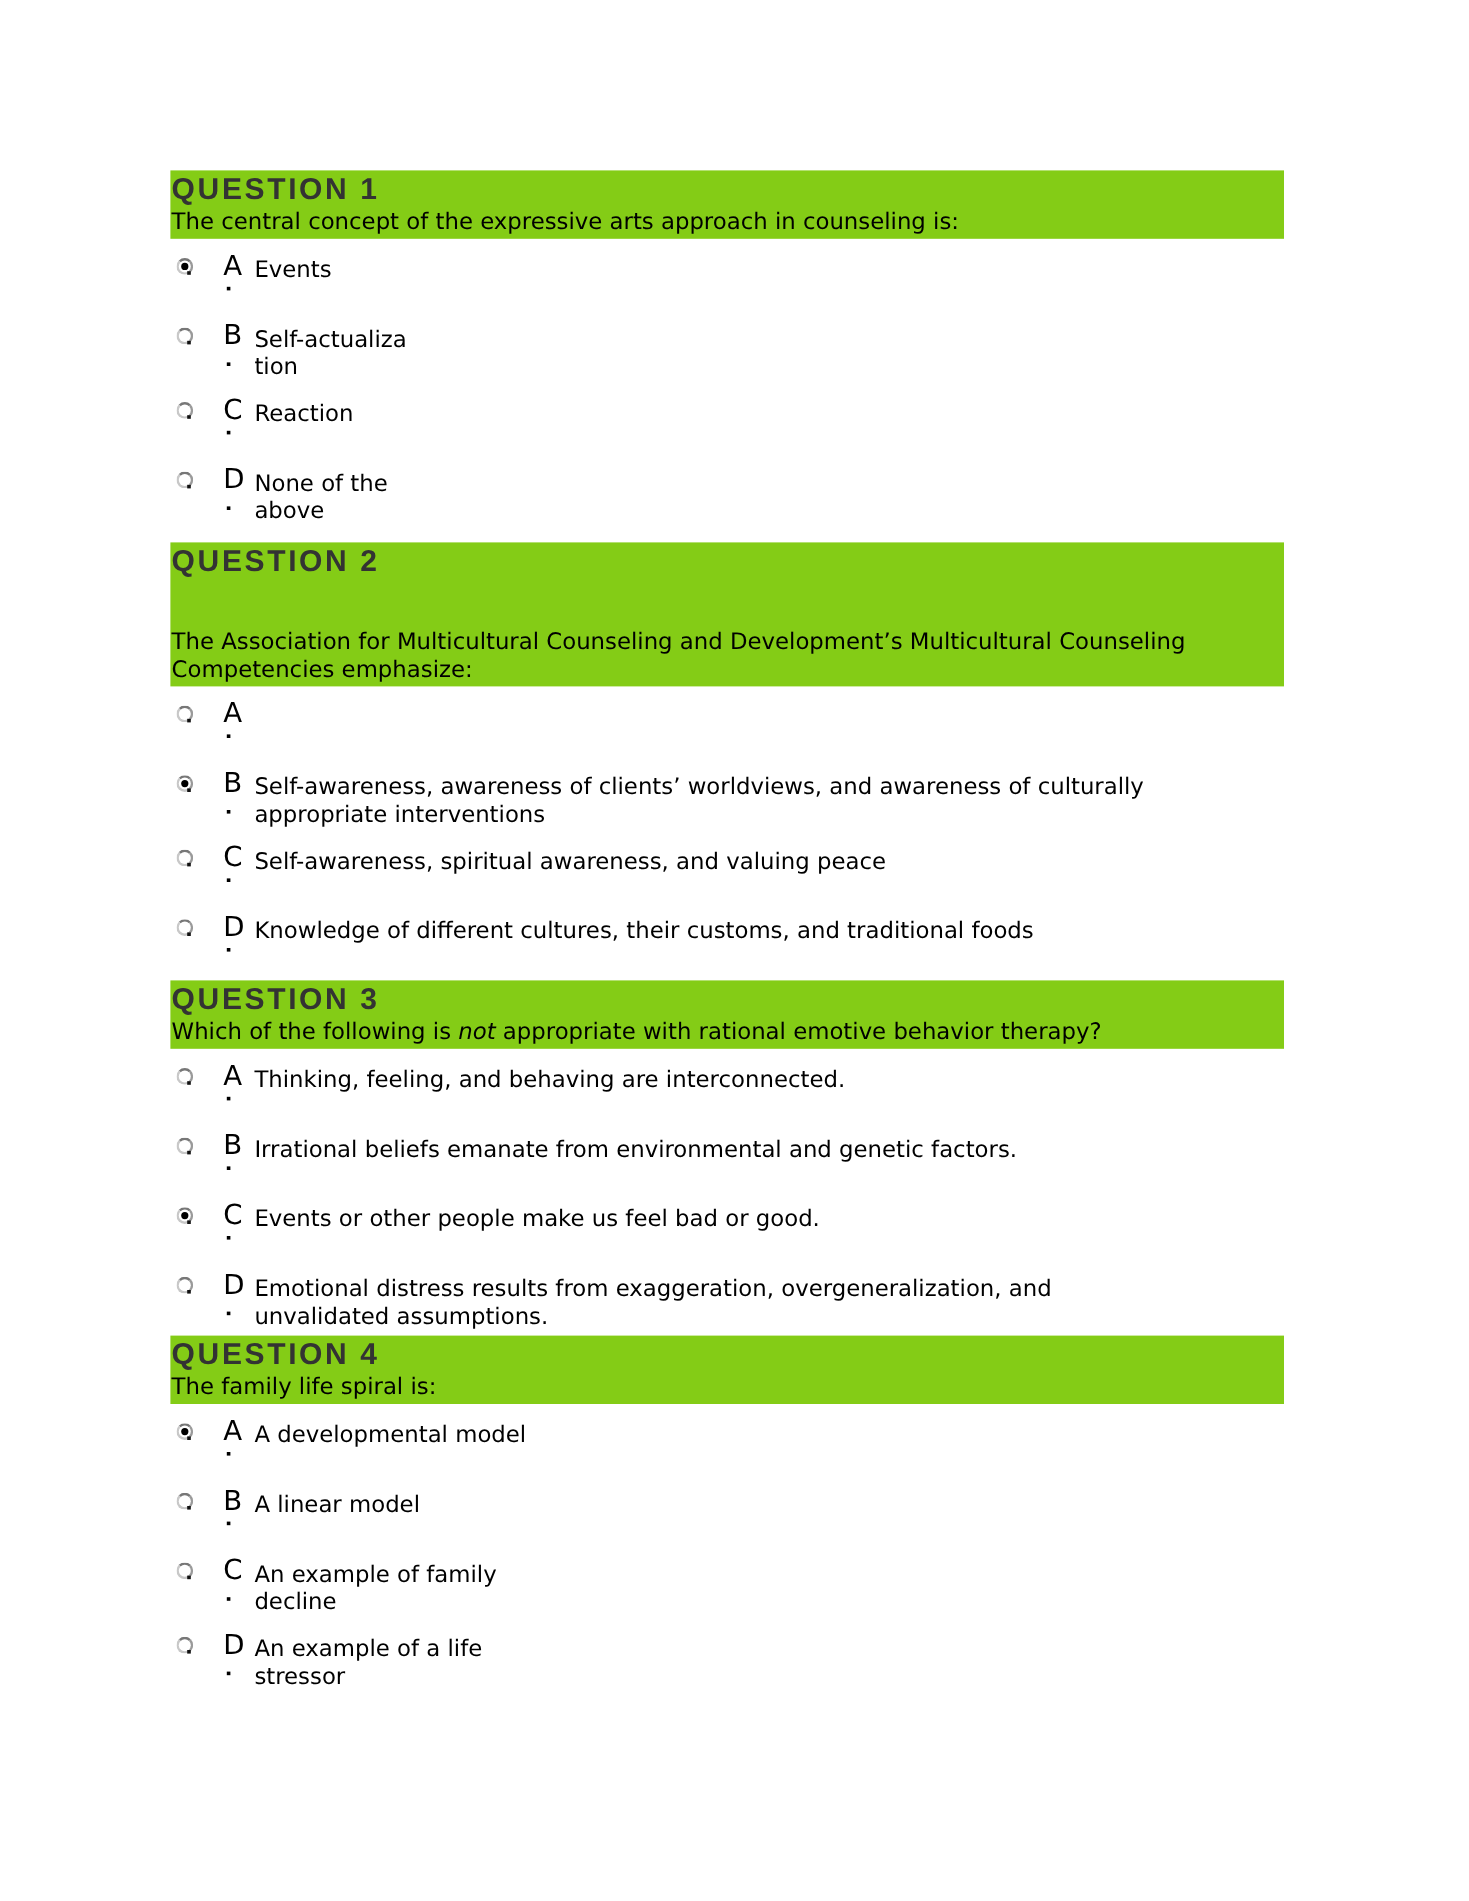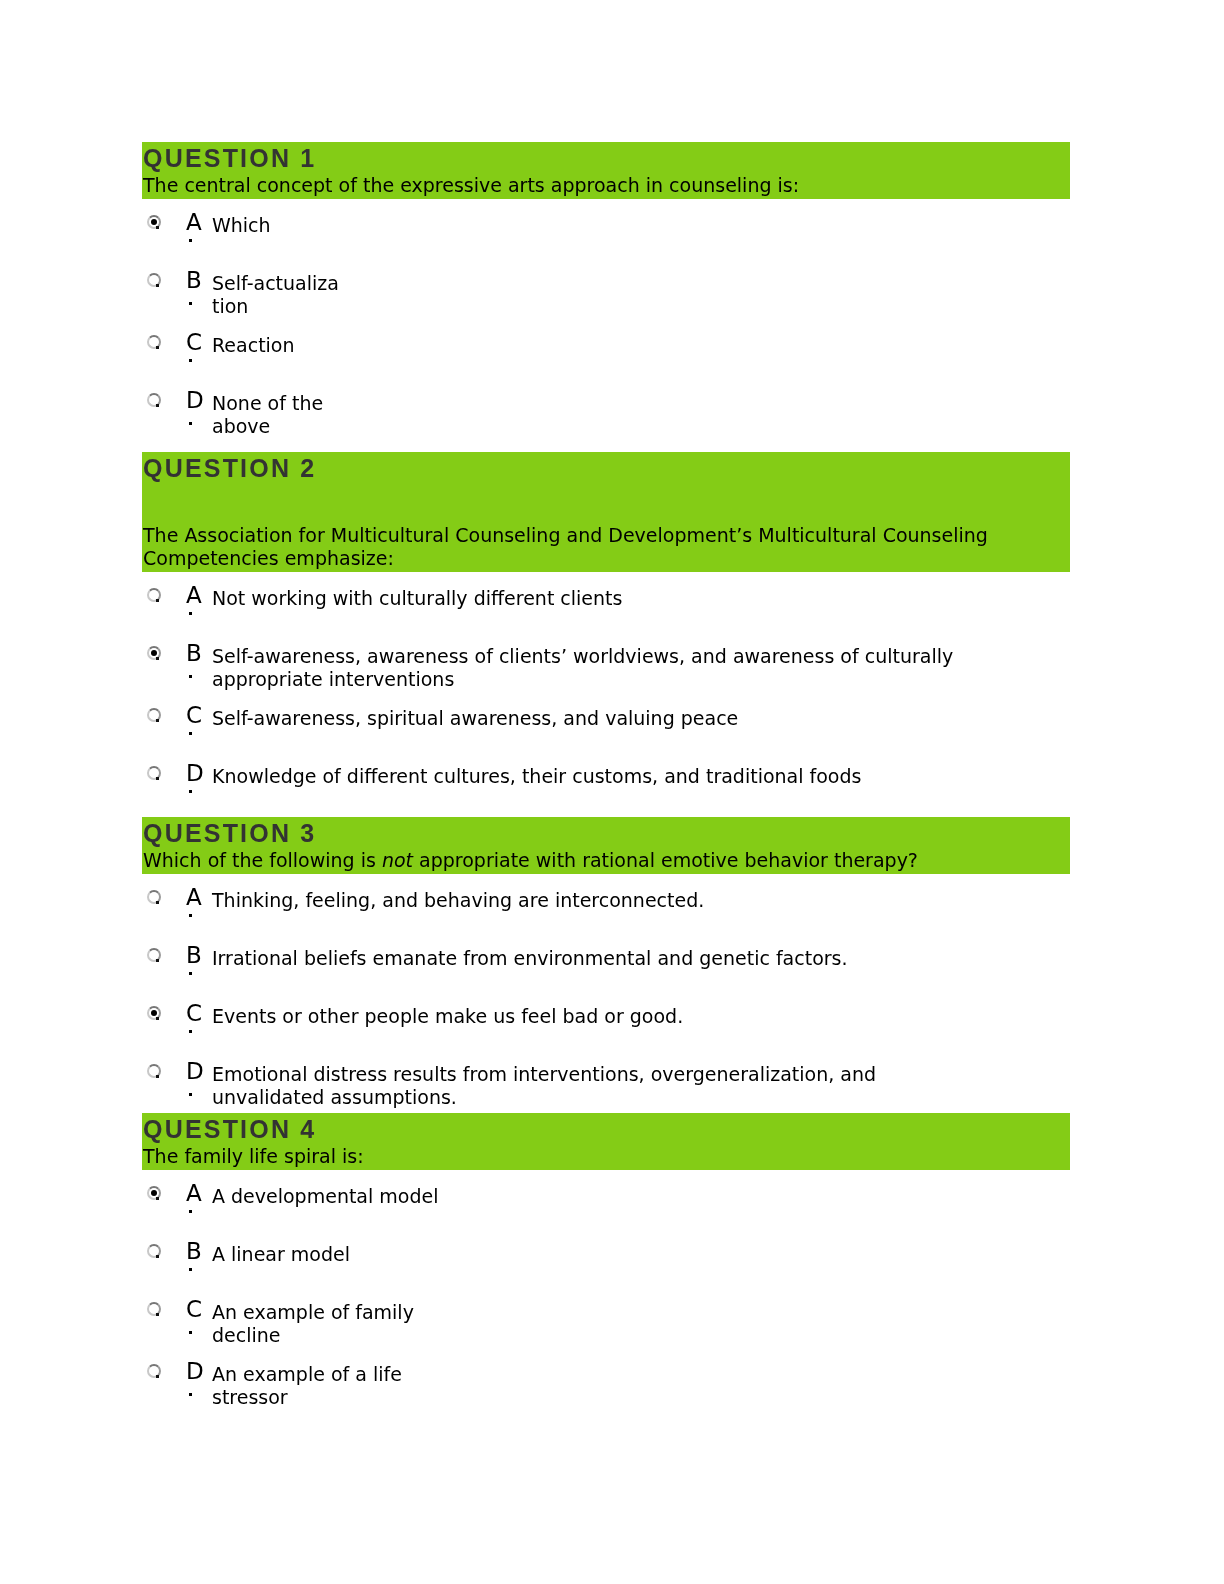--- a/index.html
+++ b/index.html
@@ -141,21 +141,21 @@
       <div class="option">
         <span class="radio checked">
             <span class="ring"></span>
             <span class="dot"></span>
             <span class="tick"></span>
           </span>
         <span class="letter-col">
             <span class="letter">A</span>
             <span class="letter-dot"></span>
           </span>
-        <span class="opt-text">Which</span>
+        <span class="opt-text">Events</span>
       </div>
       <div class="option two-line">
         <span class="radio">
             <span class="ring"></span>
             <span class="tick"></span>
           </span>
         <span class="letter-col">
             <span class="letter">B</span>
             <span class="letter-dot"></span>
           </span>
@@ -194,21 +194,20 @@
     <div class="options">
       <div class="option">
         <span class="radio">
             <span class="ring"></span>
             <span class="tick"></span>
           </span>
         <span class="letter-col">
             <span class="letter">A</span>
             <span class="letter-dot"></span>
           </span>
-        <span class="opt-text">Not working with culturally different clients</span>
       </div>
       <div class="option two-line">
         <span class="radio checked">
             <span class="ring"></span>
             <span class="dot"></span>
             <span class="tick"></span>
           </span>
         <span class="letter-col">
             <span class="letter">B</span>
             <span class="letter-dot"></span>
@@ -282,21 +281,21 @@
       </div>
       <div class="option two-line" style="min-height:52px;">
         <span class="radio">
             <span class="ring"></span>
             <span class="tick"></span>
           </span>
         <span class="letter-col">
             <span class="letter">D</span>
             <span class="letter-dot"></span>
           </span>
-        <span class="opt-text" style="max-width:700px;">Emotional distress results from interventions, overgeneralization, and unvalidated assumptions.</span>
+        <span class="opt-text" style="max-width:700px;">Emotional distress results from exaggeration, overgeneralization, and unvalidated assumptions.</span>
       </div>
     </div>
   </div>
 
   <div class="question narrow-q4">
     <div class="q-header">
       <div class="q-title">QUESTION 4</div>
       <div class="q-text">The family life spiral is:</div>
     </div>
     <div class="options">

